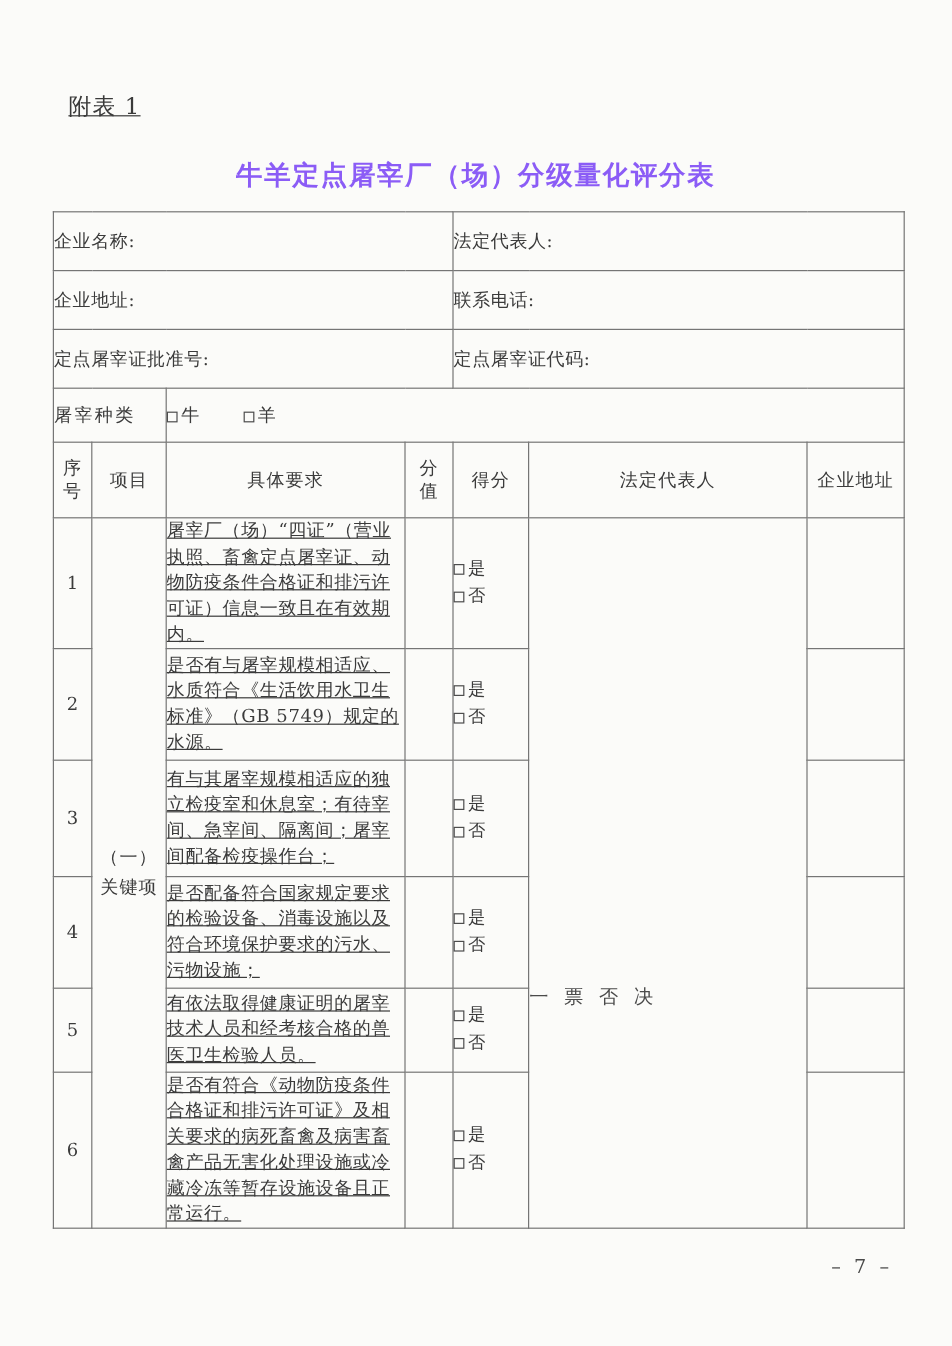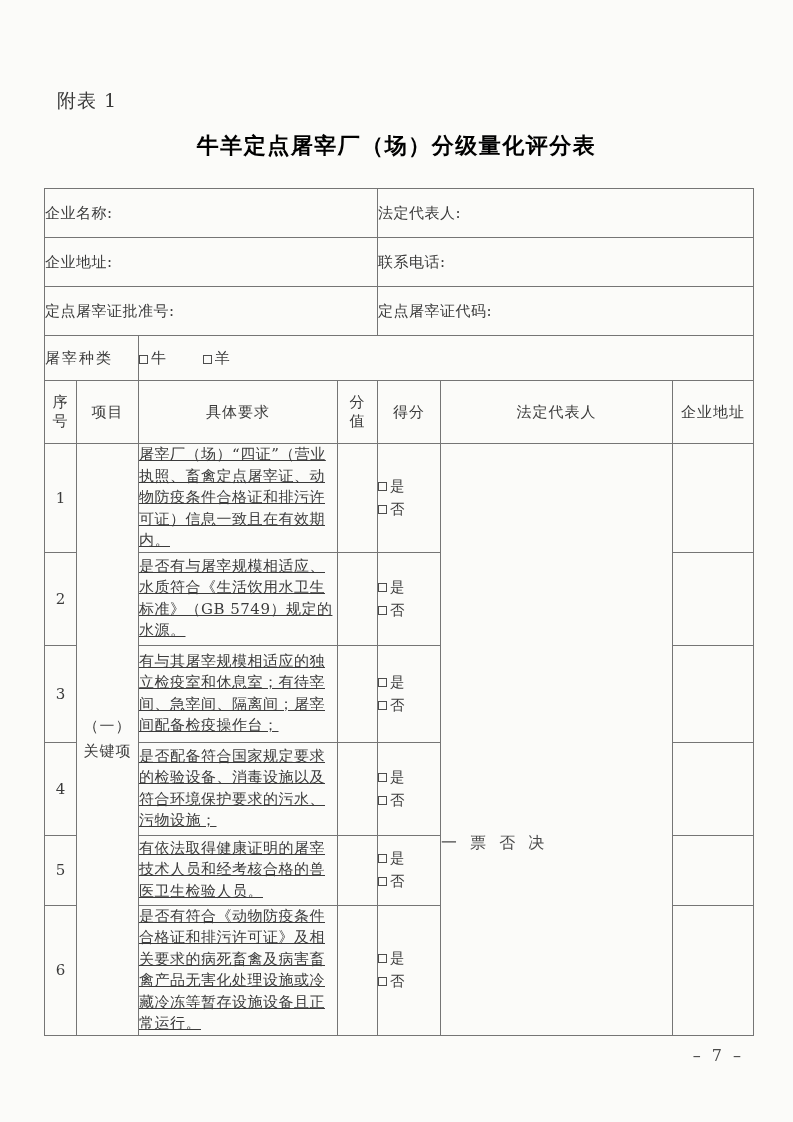--- a/index.html
+++ b/index.html
@@ -6,30 +6,30 @@
   html, body { margin: 0; padding: 0; }
   body {
     width: 793px; height: 1122px;
     background: #fbfbf9;
     font-family: "DejaVu Serif", "Liberation Serif", serif;
     color: #3b3b3b;
     position: relative;
     overflow: hidden;
   }
   .attachment-label {
-    position: absolute; left: 57px; top: 88px;
-    font-size: 19px; letter-spacing: 1px; color: #3a3a3a;
+    position: absolute; left: 57px; top: 76px;
+    font-size: 19px; letter-spacing: 1px; color: #3a3a3a; text-decoration: underline;
   }
   .page-title {
     position: absolute; left: 0; top: 131px; width: 100%;
     text-align: center; font-size: 22px; font-weight: 700;
-    letter-spacing: 1.5px; color: #000000;
+    letter-spacing: 1.5px; color: #8b5cf6;
   }
   table.form {
-    position: absolute; left: 44px; top: 188px;
+    position: absolute; left: 44px; top: 176px;
     width: 709px; border-collapse: collapse; table-layout: fixed;
   }
   table.form td {
     border: 1px solid #757575;
     padding: 0;
     vertical-align: middle;
     font-size: 15px;
     color: #3b3b3b;
   }
   

